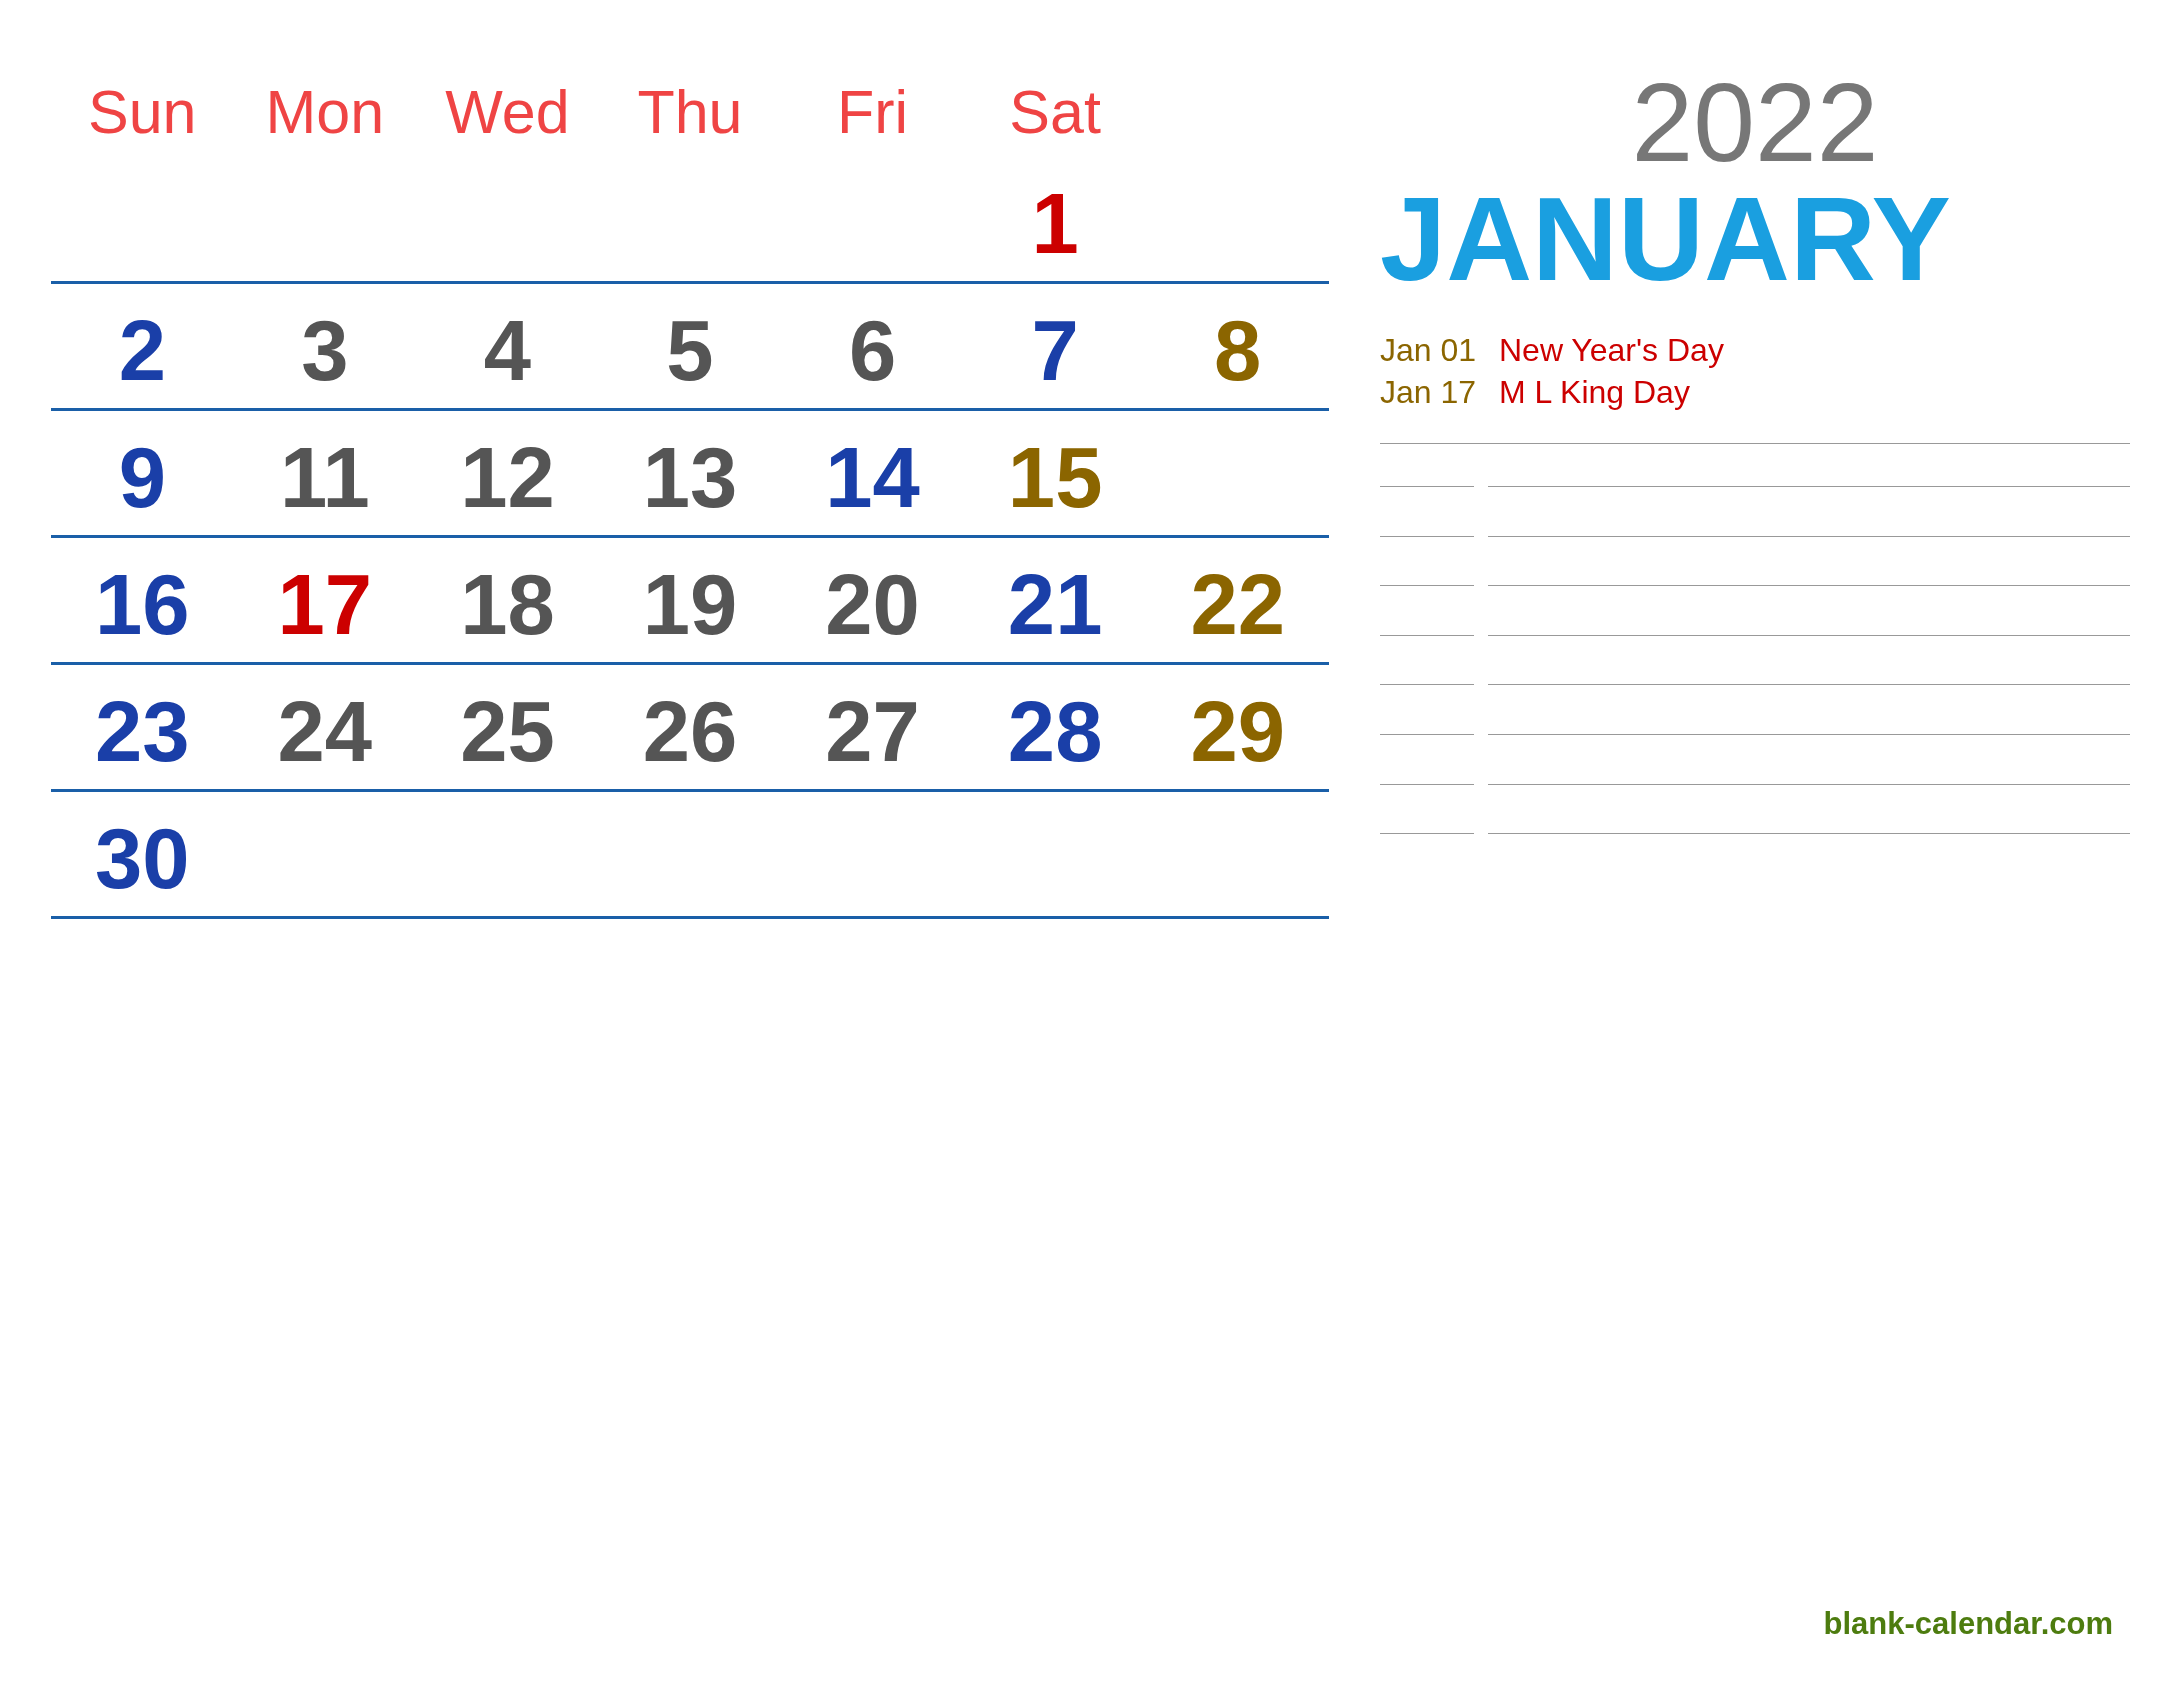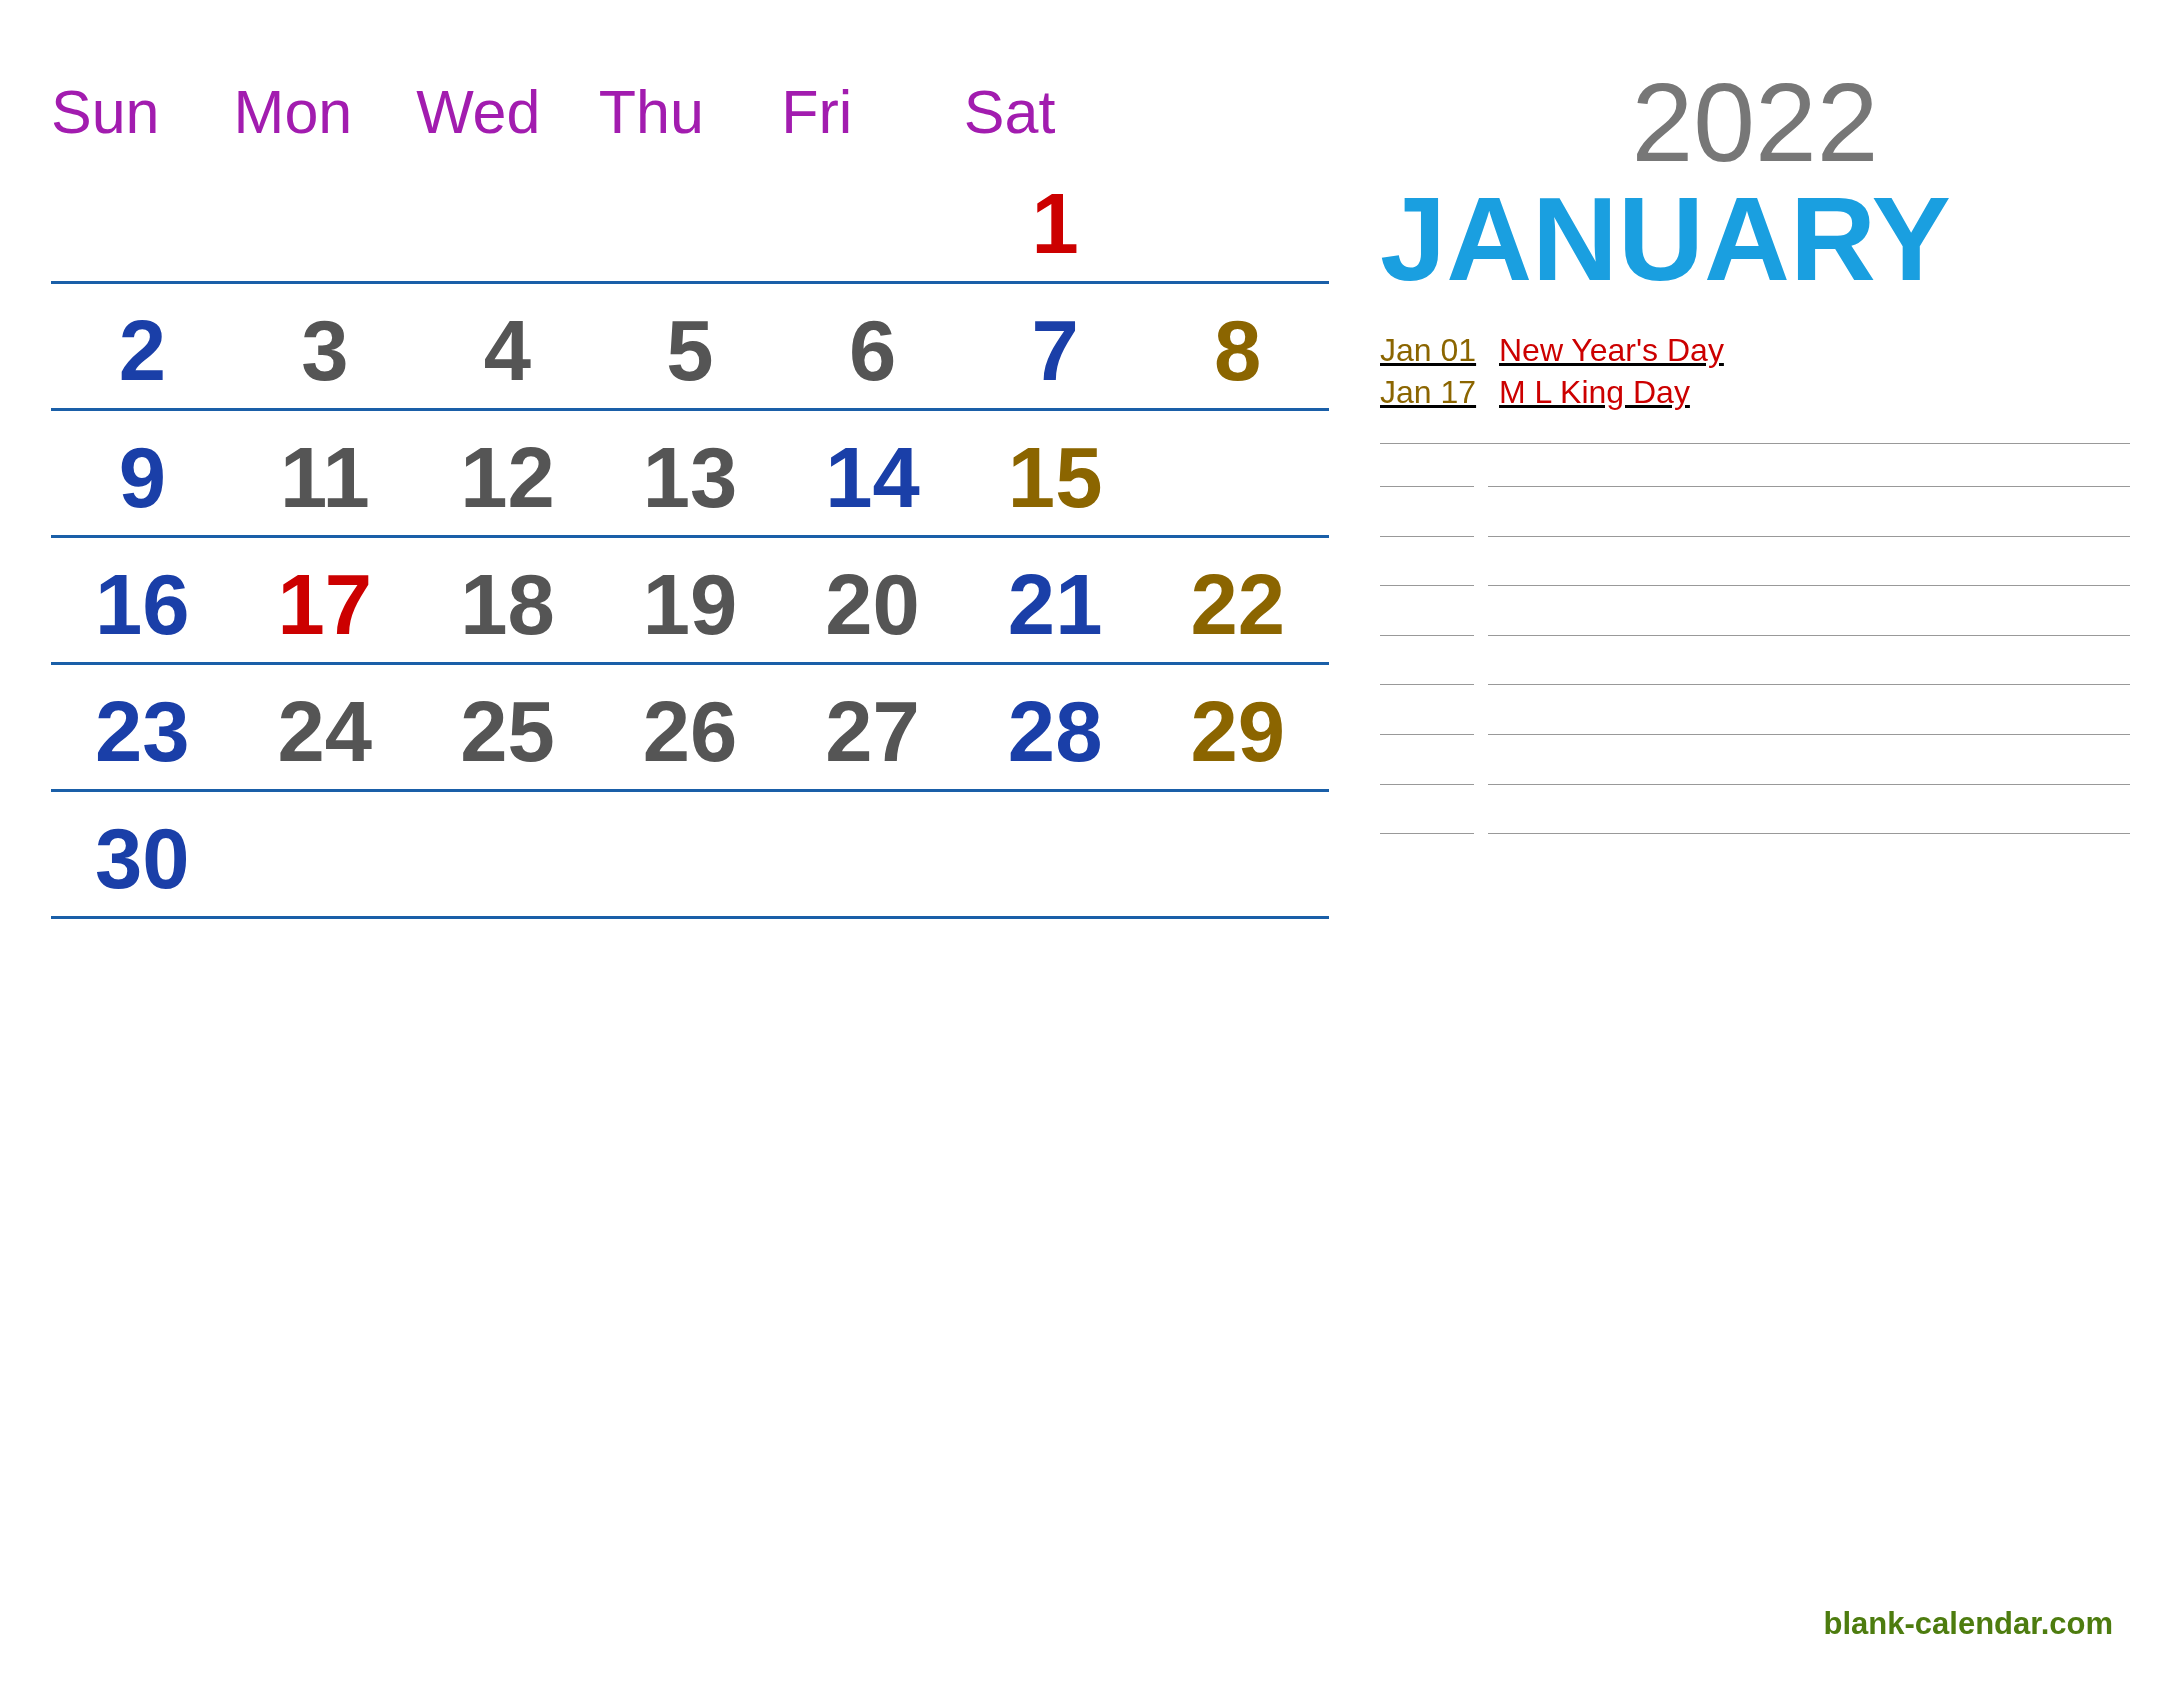--- a/index.html
+++ b/index.html
@@ -29,23 +29,24 @@
     }
 
     
     .day-headers {
       display: grid;
       grid-template-columns: repeat(7, 1fr);
       margin-bottom: 8.5px;
     }
 
     .day-header {
+      text-align: center;
       font-size: 61px;
       font-weight: normal;
-      color: #a21caf;
+      color: #ef4444;
       padding: 8.5px 0;
     }
 
     
     .calendar-grid {
       display: flex;
       flex-direction: column;
       flex: 1;
     }
 
@@ -104,21 +105,20 @@
       font-size: 119px;
       font-weight: bold;
       color: #1a9fe0;
       margin-bottom: 34px;
       line-height: 1;
     }
 
     
     .holidays-section {
       margin-bottom: 17px;
-      text-decoration: underline;
     }
 
     .holiday-item {
       display: flex;
       align-items: center;
       margin-bottom: 5.1px;
       font-size: 32px;
     }
 
     .holiday-date {

